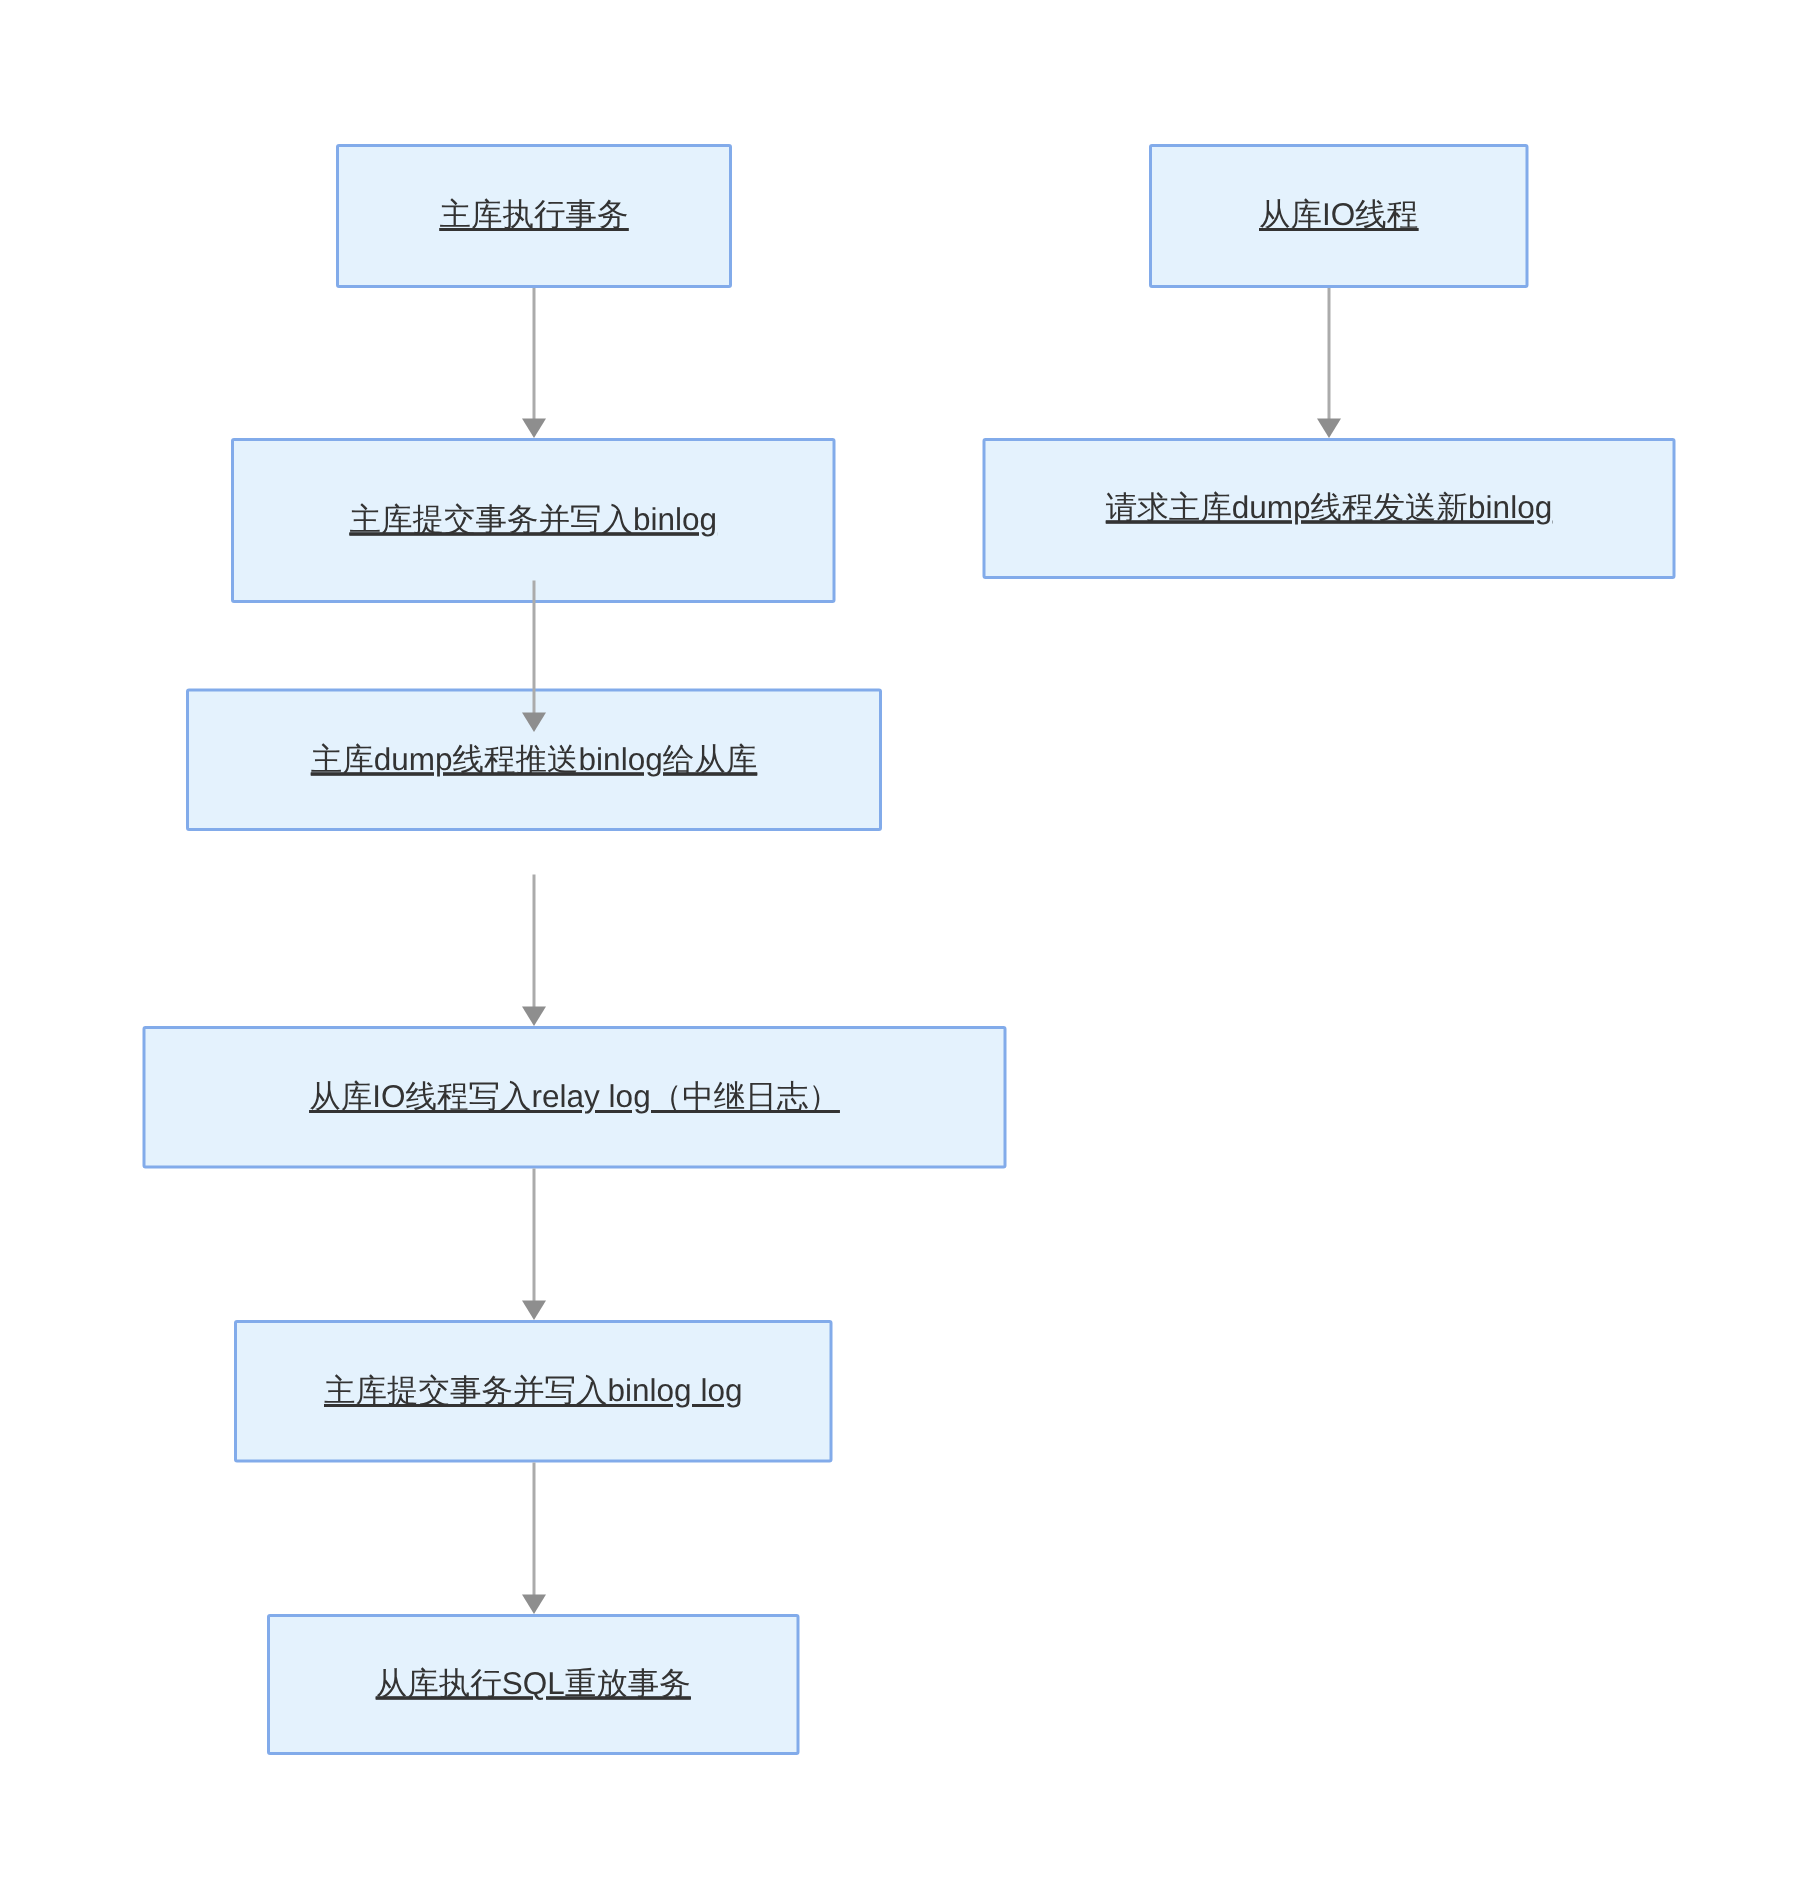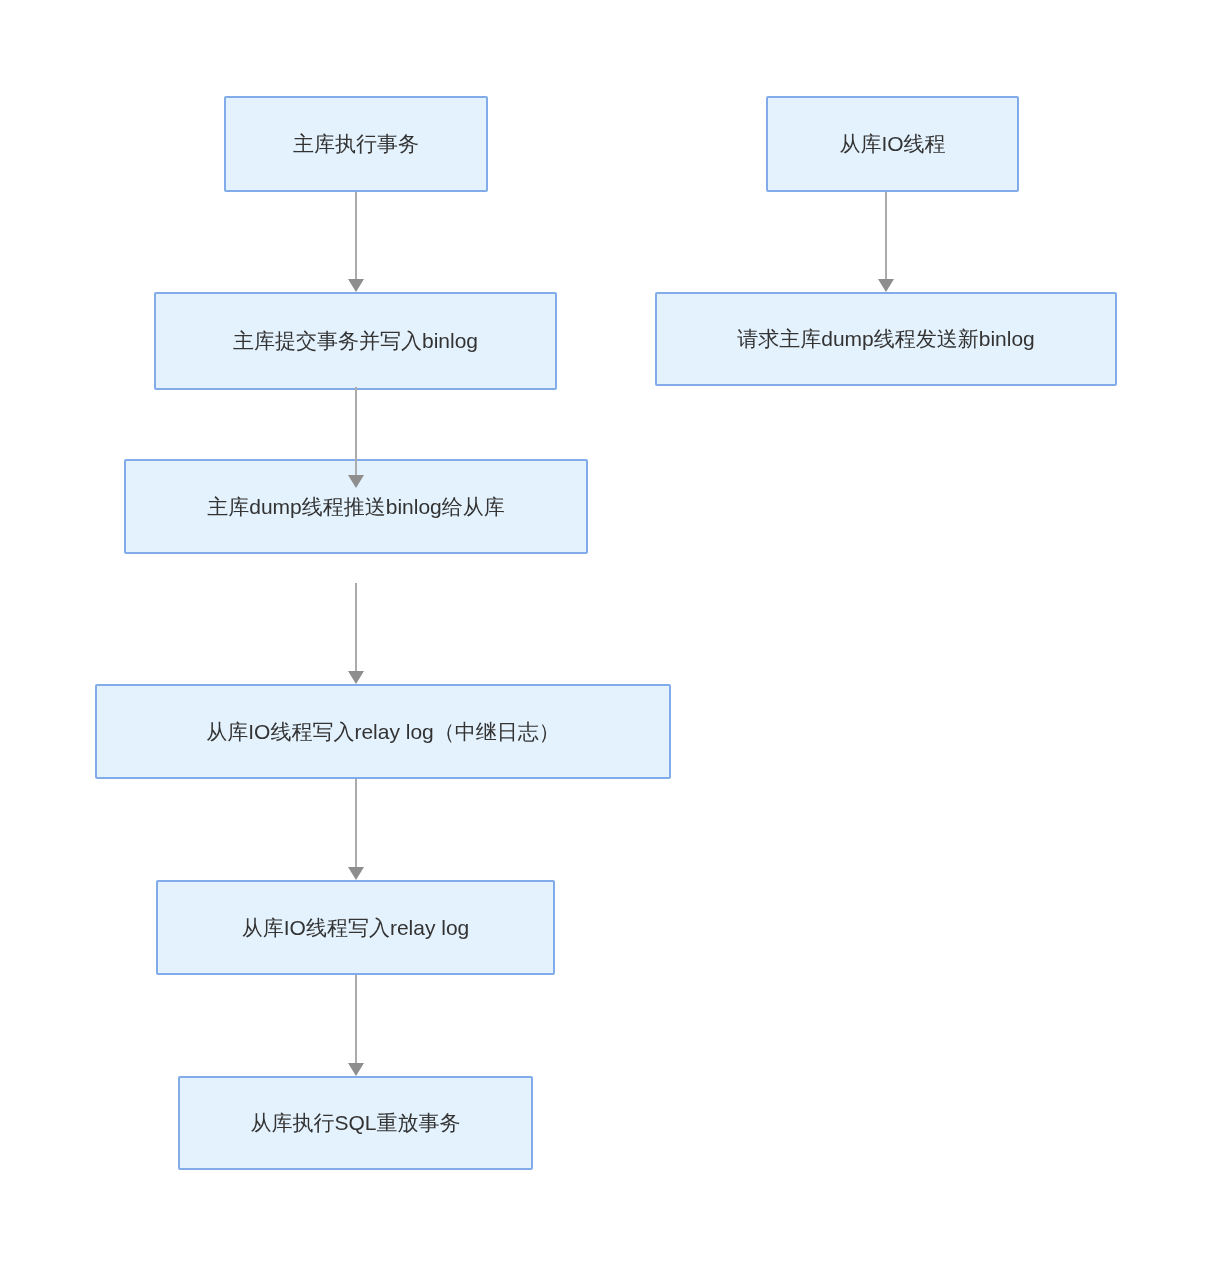--- a/index.html
+++ b/index.html
@@ -3,21 +3,21 @@
 <meta charset="utf-8">
 <style>
   :root {
     --node-fill: #e4f2fd;
     --node-border: #82abea;
     --arrow-line: #ababab;
     --arrow-head: #8e8e8e;
     --text-color: #333333;
     --page-bg: #ffffff;
   }
-  * { box-sizing: border-box; margin: 0; padding: 0; }
+  * { box-sizing: border-box; margin: 0; padding: 0; text-decoration: underline; }
   html, body {
     width: 1213px;
     height: 1268px;
     background: var(--page-bg);
     font-family: "Liberation Sans", "DejaVu Sans", sans-serif;
     overflow: hidden;
   }
   .canvas {
     position: relative;
     width: 1213px;
@@ -56,21 +56,21 @@
     left: 50%;
     transform: translateX(-50%);
     width: 0;
     height: 0;
     border-left: 8px solid transparent;
     border-right: 8px solid transparent;
     border-top: 13px solid var(--arrow-head);
   }
   
   #node-l1 { left: 224px; top: 96px;  width: 264px; height: 96px; }
-  #node-l2 { left: 154px; top: 292px; width: 403px; height: 98px; }
+  #node-l2 { left: 154px; top: 292px; width: 403px; height: 110px; }
   #node-l3 { left: 124px; top: 459px; width: 464px; height: 95px; }
   #node-l4 { left: 95px;  top: 684px; width: 576px; height: 95px; }
   #node-l5 { left: 156px; top: 880px; width: 399px; height: 95px; }
   #node-l6 { left: 178px; top: 1076px; width: 355px; height: 94px; }
   #arrow-l1 { left: 348px; top: 192px; height: 100px; }
   #arrow-l2 { left: 348px; top: 387px; height: 101px; }
   #arrow-l3 { left: 348px; top: 583px; height: 101px; }
   #arrow-l4 { left: 348px; top: 779px; height: 101px; }
   #arrow-l5 { left: 348px; top: 975px; height: 101px; }
   
@@ -89,21 +89,21 @@
   <div class="node" id="node-l2">
     <span class="node-label">主库提交事务并写入binlog</span>
   </div>
   <div class="node" id="node-l3">
     <span class="node-label">主库dump线程推送binlog给从库</span>
   </div>
   <div class="node" id="node-l4">
     <span class="node-label">从库IO线程写入relay log（中继日志）</span>
   </div>
   <div class="node" id="node-l5">
-    <span class="node-label">从库IO线程写入relay log</span>
+    <span class="node-label">主库提交事务并写入binlog log</span>
   </div>
   <div class="node" id="node-l6">
     <span class="node-label">从库执行SQL重放事务</span>
   </div>
 
   <div class="arrow" id="arrow-l1">
     <div class="arrow-line"></div>
     <div class="arrow-head"></div>
   </div>
   <div class="arrow" id="arrow-l2">

